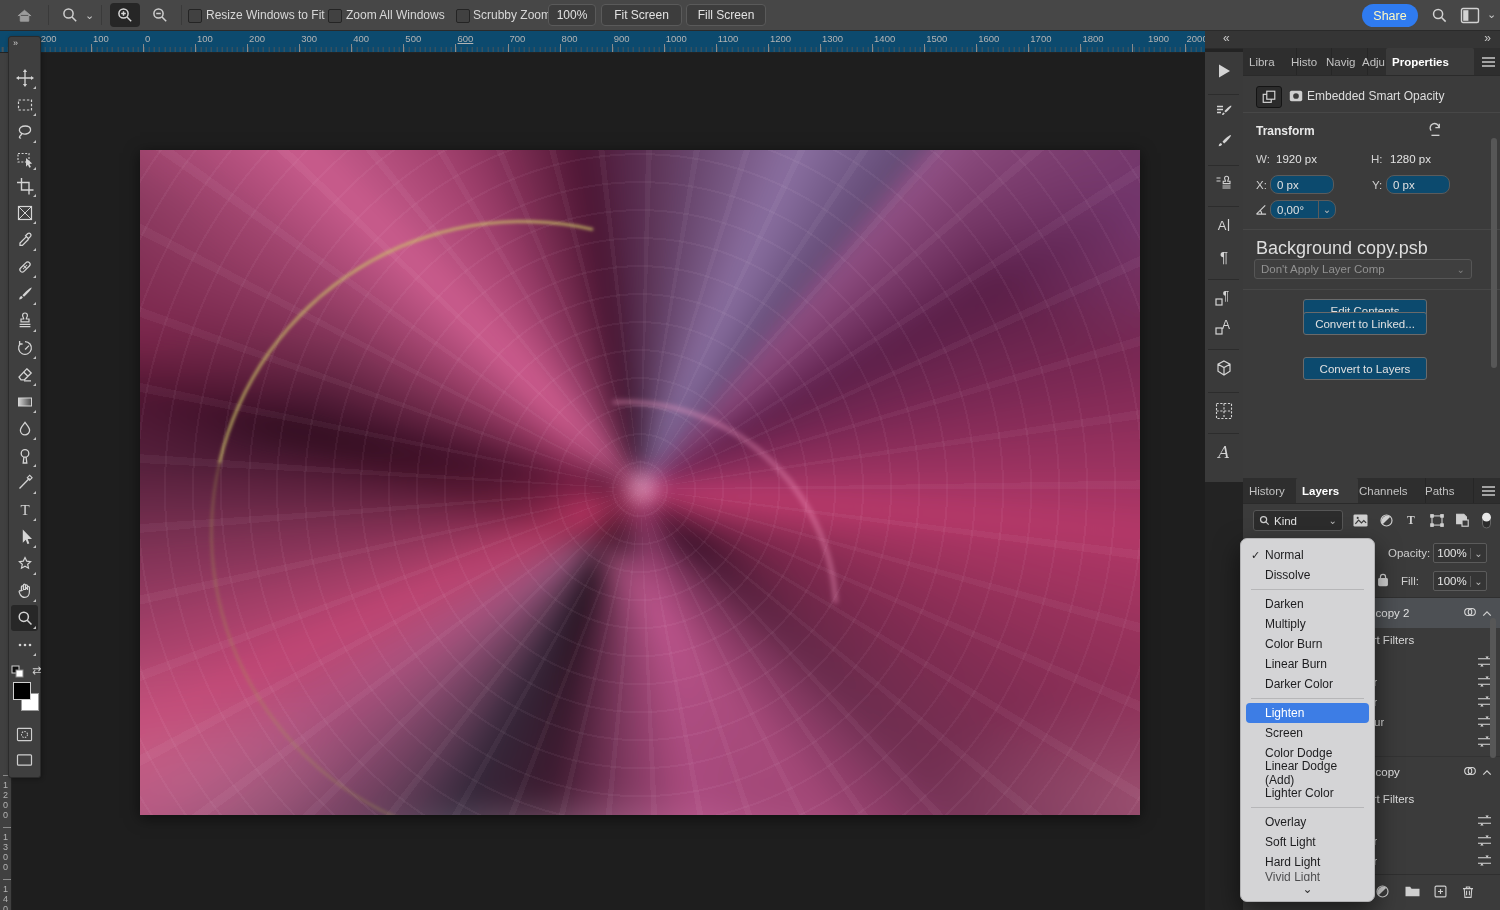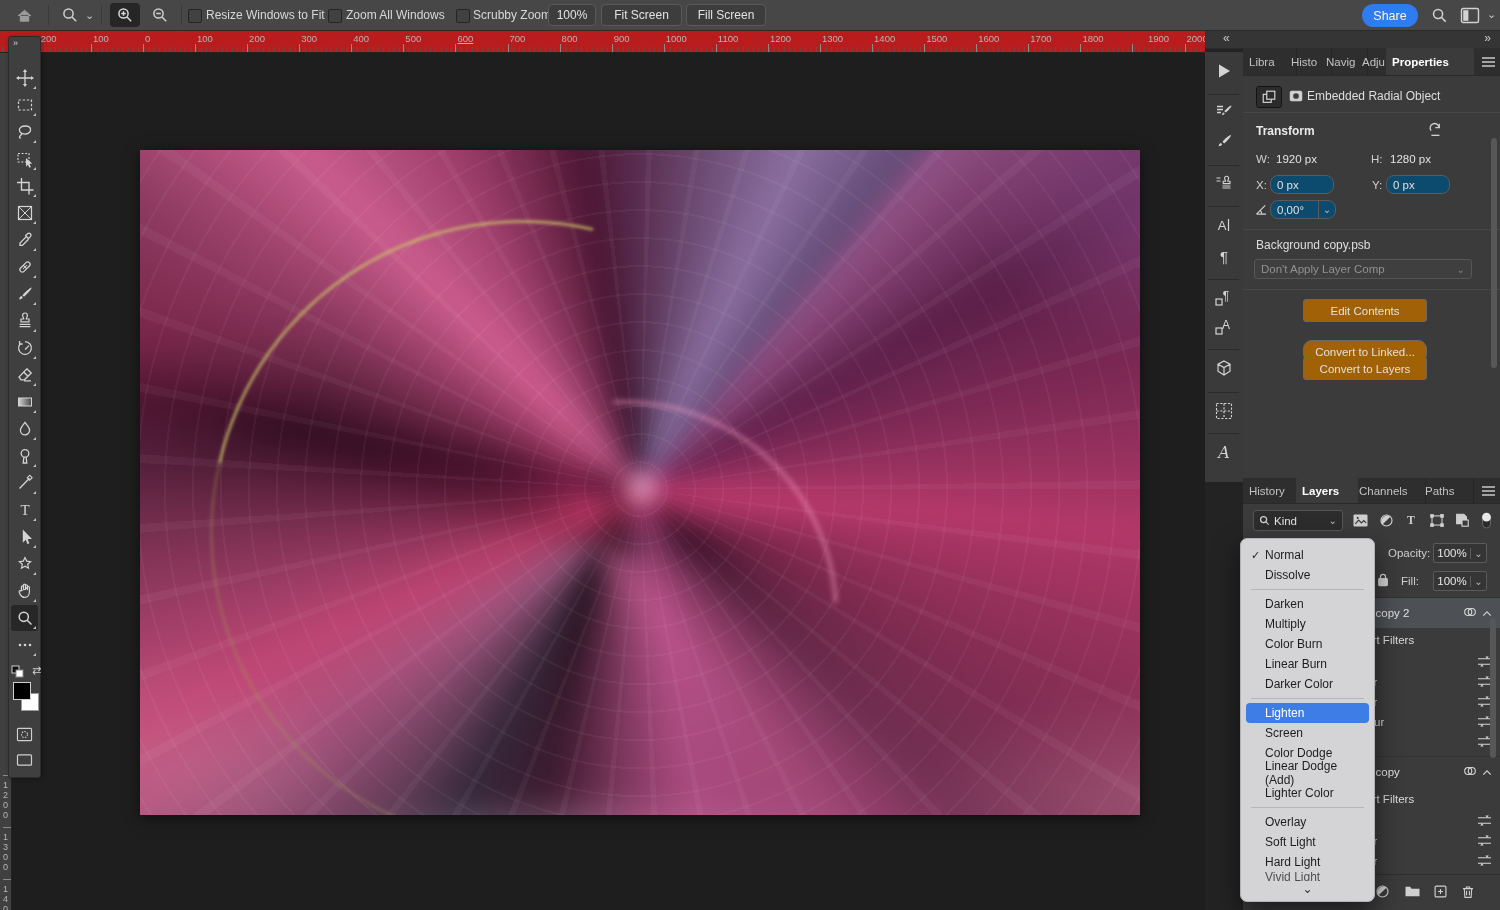--- a/index.html
+++ b/index.html
@@ -17,21 +17,21 @@
   .tool-btn.sel{background:#262626;}
   .chk{position:absolute;top:9px;width:12px;height:12px;border:1px solid #242424;background:#414141;border-radius:2px;}
   .chk-label{position:absolute;top:8px;font-size:12px;color:#d8d8d8;white-space:nowrap;}
   .bar-box{position:absolute;top:4px;height:20px;border:1px solid #5a5a5a;border-radius:4px;
            background:#3d3d3d;font-size:12px;color:#e2e2e2;display:flex;align-items:center;justify-content:center;}
   .share-pill{position:absolute;left:1362px;top:4px;width:56px;height:23px;border-radius:12px;
               color:#fef9c3;font-size:12.5px;display:flex;align-items:center;justify-content:center;}
   .chev{color:#c9c9c9;font-size:11px;}
 
   
-  .h-ruler{position:absolute;left:0;top:30px;width:1205px;height:22px;background:#b91c1c;
+  .h-ruler{position:absolute;left:0;top:30px;width:1205px;height:22px;background:#0c4a6e;
            border-bottom:1px solid #232323;overflow:hidden;z-index:5;}
   .h-ruler .minors{position:absolute;left:0;bottom:0;width:100%;height:5px;
      background:repeating-linear-gradient(90deg,#565656 0 1px,transparent 1px 5.21px);
      background-position-x:2.7px;opacity:.8;}
   .h-tick{position:absolute;bottom:0;width:1px;height:8px;background:#8a8a8a;}
   .h-lab{position:absolute;top:3px;font-size:9.5px;color:#b4b4b4;}
   .v-ruler{position:absolute;left:0;top:52px;width:11px;height:858px;background:#404040;
            border-right:1px solid #232323;z-index:4;}
   .v-tick{position:absolute;right:0;height:1px;width:8px;background:#8a8a8a;}
   .v-lab{position:absolute;left:0;width:11px;font-size:9px;line-height:10px;color:#b4b4b4;
@@ -90,21 +90,21 @@
   .ptab.active{background:#3b3b3b;color:#fff;font-weight:bold;border-right:none;border-radius:2px 2px 0 0;}
   .pmenu{position:absolute;top:0;right:4px;height:100%;display:flex;align-items:center;color:#c9c9c9;}
   .hline{position:absolute;left:0;width:257px;height:1px;background:#474747;}
   .lbl{position:absolute;font-size:11.5px;color:#cfcfcf;white-space:nowrap;}
   .lbl.b{font-weight:bold;color:#e8e8e8;font-size:12px;}
   .field{position:absolute;height:19px;border:1px solid #5b5b5b;background:#0c4a6e;border-radius:8px;
          font-size:11.5px;color:#e0e0e0;display:flex;align-items:center;padding-left:6px;box-sizing:border-box;}
   .field .fchev{position:absolute;right:0;top:0;bottom:0;width:16px;border-left:1px solid #5b5b5b;
                 display:flex;align-items:center;justify-content:center;color:#bbb;font-size:10px;}
   .pbtn{position:absolute;left:60px;width:122px;height:21px;border:1px solid #6a6a6a;border-radius:3px;
-        background:#a16207;color:#e0e0e0;font-size:11.5px;display:flex;align-items:center;justify-content:center;}
+        background:#0c4a6e;color:#e0e0e0;font-size:11.5px;display:flex;align-items:center;justify-content:center;}
   .sel-box{position:absolute;border:1px solid #565656;background:#3f3f3f;border-radius:3px;
            font-size:11.5px;display:flex;align-items:center;box-sizing:border-box;}
   .scroll-thumb{position:absolute;width:6px;background:#575757;border-radius:3px;}
   .sq-btn{position:absolute;width:24px;height:20px;border-radius:3px;display:flex;align-items:center;justify-content:center;}
   .sq-btn.sel{background:#2b2b2b;border:1px solid #141414;}
 
   
   .kind-box{left:10px;top:32px;width:90px;height:21px;background:#2c2c2c;padding:0 5px;color:#e0e0e0;}
   .kind-box .mag{margin-right:4px;display:flex;}
   .kind-box .kchev{margin-left:auto;color:#bbb;font-size:10px;}
@@ -525,21 +525,21 @@
             <rect x="2.5" y="6" width="9" height="9"></rect>
             <rect x="6.5" y="2.5" width="9" height="9" fill="#2b2b2b"></rect>
           </svg>
       </div>
       <div class="sq-btn" style="left:41px;top:38px;">
         <svg width="16" height="16" viewBox="0 0 18 18">
             <rect x="2" y="3" width="14" height="12" rx="2" fill="#cfcfcf"></rect>
             <circle cx="9" cy="9" r="3.2" fill="#3b3b3b"></circle>
           </svg>
       </div>
-      <div class="lbl" style="left:64px;top:41px;font-size:12px;color:#dedede;">Embedded Radial Object</div>
+      <div class="lbl" style="left:64px;top:41px;font-size:12px;color:#dedede;">Embedded Smart Opacity</div>
       <div class="hline" style="top:64px;"></div>
 
       <div class="lbl b" style="left:13px;top:76px;">Transform</div>
       <div class="ic" style="left:183px;top:73px;width:18px;height:18px;">
         <svg width="16" height="16" viewBox="0 0 18 18" fill="none" stroke="#cfcfcf" stroke-width="1.5">
             <path d="M13.5 6.2A5 5 0 104.6 9.8"></path>
             <path d="M13.8 2v4.4H9.4" fill="none"></path>
             <path d="M5 15h9"></path>
           </svg>
       </div>
@@ -558,29 +558,29 @@
         <svg width="15" height="15" viewBox="0 0 18 18" fill="none" stroke="#cfcfcf" stroke-width="1.4">
             <path d="M3 14.5L13.5 4M3 14.5h11.5M9.3 14.5a6.3 6.3 0 00-1.9-4.4"></path>
           </svg>
       </div>
       <div class="field" style="left:27px;top:152px;width:66px;padding-right:16px;">
         <span>0,00°</span>
         <span class="fchev">⌄</span>
       </div>
       <div class="hline" style="top:181px;"></div>
 
-      <div class="lbl" style="left:13px;top:190px;font-size:12px;color:#dedede;">Background copy.psb</div>
+      <div class="lbl" style="left:13px;top:190px;font-size:18px;color:#dedede;">Background copy.psb</div>
       <div class="sel-box" style="left:11px;top:211px;width:218px;height:20px;padding:0 6px;color:#919191;">
         <span>Don't Apply Layer Comp</span>
         <span style="margin-left:auto;color:#7e7e7e;font-size:10px;">⌄</span>
       </div>
       <div class="hline" style="top:241px;"></div>
 
       <div class="pbtn" style="top:251px;">Edit Contents</div>
-      <div class="pbtn" style="top:292px;border-radius:9px;">Convert to Linked...</div>
+      <div class="pbtn" style="top:264px;">Convert to Linked...</div>
       <div class="pbtn" style="top:309px;">Convert to Layers</div>
       <div class="scroll-thumb" style="right:3px;top:90px;height:230px;"></div>
     </div>
 
     <div class="panel" style="top:448px;height:432px;">
       <div class="tabbar" style="height:25px;">
         <div class="ptab" style="left:0;width:52px;">History</div>
         <div class="ptab active" style="left:53px;width:50px;">Layers</div>
         <div class="ptab" style="left:110px;width:60px;">Channels</div>
         <div class="ptab" style="left:176px;width:42px;">Paths</div>

